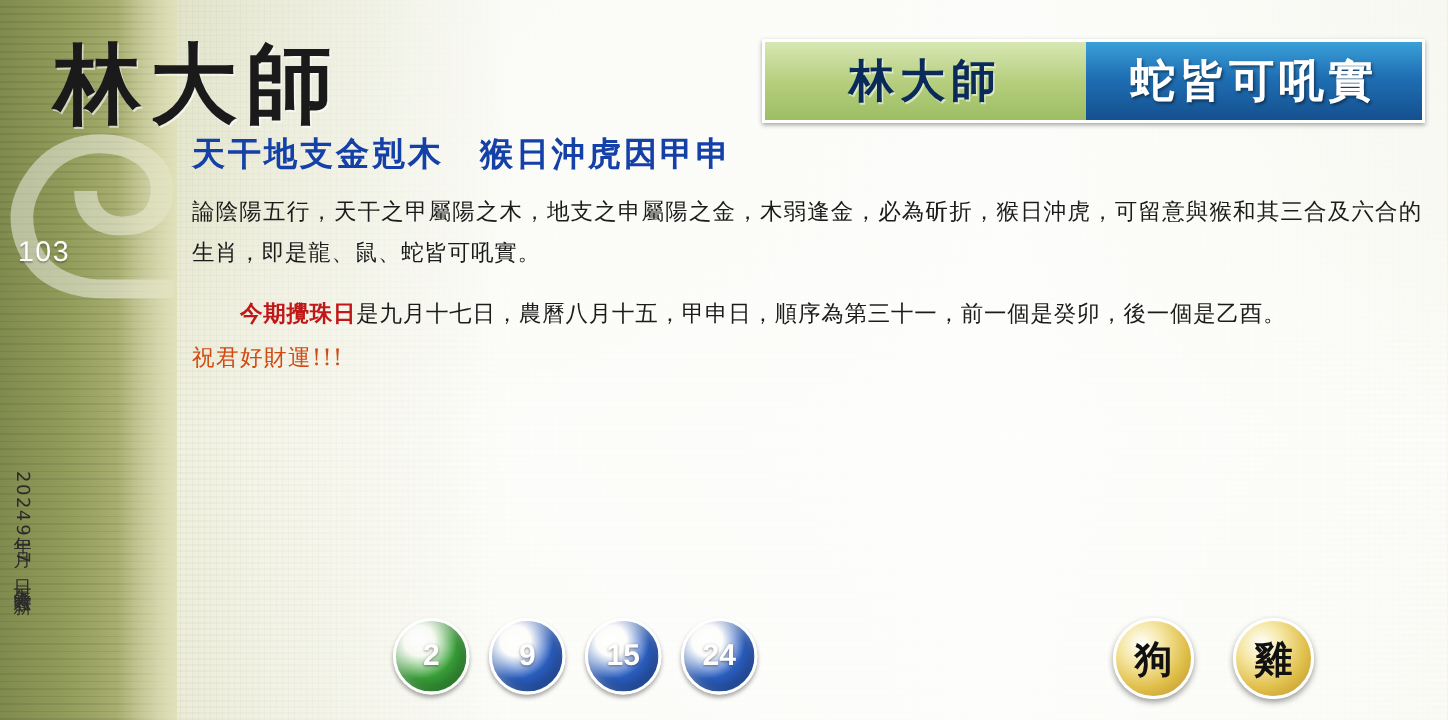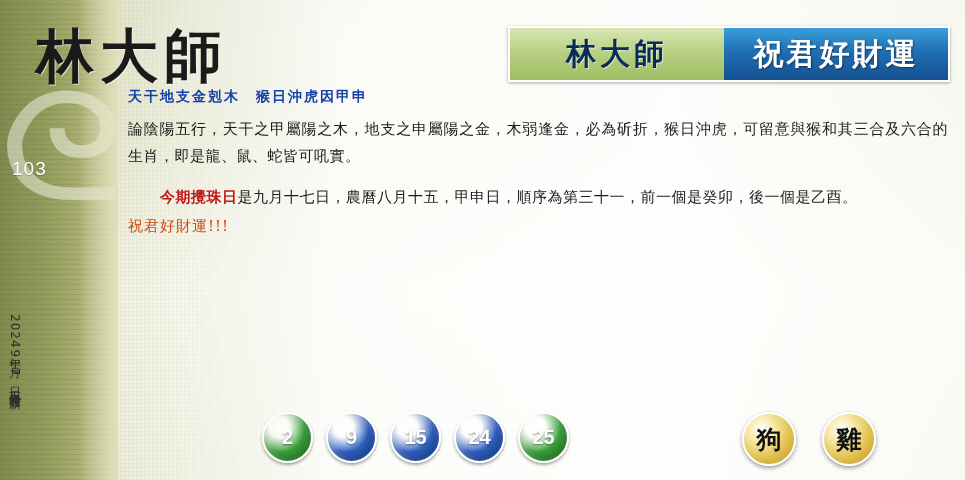--- a/index.html
+++ b/index.html
@@ -82,21 +82,21 @@
     font-family:"DejaVu Serif","Liberation Serif",serif;
     font-size:30px;font-weight:bold;color:#ffffff;letter-spacing:3px;
     text-shadow:1px 1px 2px rgba(0,0,0,0.45);
   }
   
   .content{
     position:absolute;left:128px;top:88px;width:820px;
   }
   .headline{
     font-family:"DejaVu Serif","Liberation Serif",serif;
-    font-size:14px;font-weight:bold;color:#1440a8;letter-spacing:2px;
+    font-size:22px;font-weight:bold;color:#1440a8;letter-spacing:2px;
     margin-bottom:10px;
   }
   .para{
     font-family:"DejaVu Serif","Liberation Serif",serif;
     font-size:15px;line-height:27px;color:#1b1b1b;
     text-align:justify;letter-spacing:0.5px;
   }
   .para.indent{ text-indent:32px; }
   .redb{color:#c01818;font-weight:bold;}
   .p1{margin:0 0 2px 0;}
@@ -151,21 +151,21 @@
   <div class="issue-no">103</div>
   <div class="vert-date">2024年9月17日 下午六時發新</div>
 
   <div class="masthead">林大師</div>
 
   <div class="banner">
     <div class="banner-left">
       <span>林大師</span>
     </div>
     <div class="banner-right">
-      <span>祝君好財運</span>
+      <span>蛇皆可吼實</span>
     </div>
   </div>
 
   <div class="content">
 
     <div class="headline">天干地支金剋木　猴日沖虎因甲申</div>
 
     <p class="para p2">論陰陽五行，天干之甲屬陽之木，地支之申屬陽之金，木弱逢金，必為斫折，猴日沖虎，可留意與猴和其三合及六合的生肖，即是龍、鼠、蛇皆可吼實。</p>
 
     <p class="para indent p1">
@@ -183,23 +183,20 @@
       </div>
     <div class="ball" style="background: radial-gradient(circle at 33% 28%, rgba(255, 255, 255, 0.85) 0%, rgba(255, 255, 255, 0.15) 22%, rgb(45, 98, 200) 55%, rgb(45, 98, 200) 100%);">
         <span>9</span>
       </div>
     <div class="ball" style="background: radial-gradient(circle at 33% 28%, rgba(255, 255, 255, 0.85) 0%, rgba(255, 255, 255, 0.15) 22%, rgb(45, 98, 200) 55%, rgb(45, 98, 200) 100%);">
         <span>15</span>
       </div>
     <div class="ball" style="background: radial-gradient(circle at 33% 28%, rgba(255, 255, 255, 0.85) 0%, rgba(255, 255, 255, 0.15) 22%, rgb(45, 98, 200) 55%, rgb(45, 98, 200) 100%); align-items: center;">
         <span>24</span>
       </div>
-    <div class="ball" style="background: radial-gradient(circle at 33% 28%, rgba(255, 255, 255, 0.85) 0%, rgba(255, 255, 255, 0.15) 22%, rgb(58, 166, 58) 55%, rgb(58, 166, 58) 100%);">
-        <span>25</span>
-      </div>
   </div>
 
   <div class="zodiacs">
     <div class="zodiac">
         <span>狗</span>
       </div>
     <div class="zodiac">
         <span>雞</span>
       </div>
   </div>

